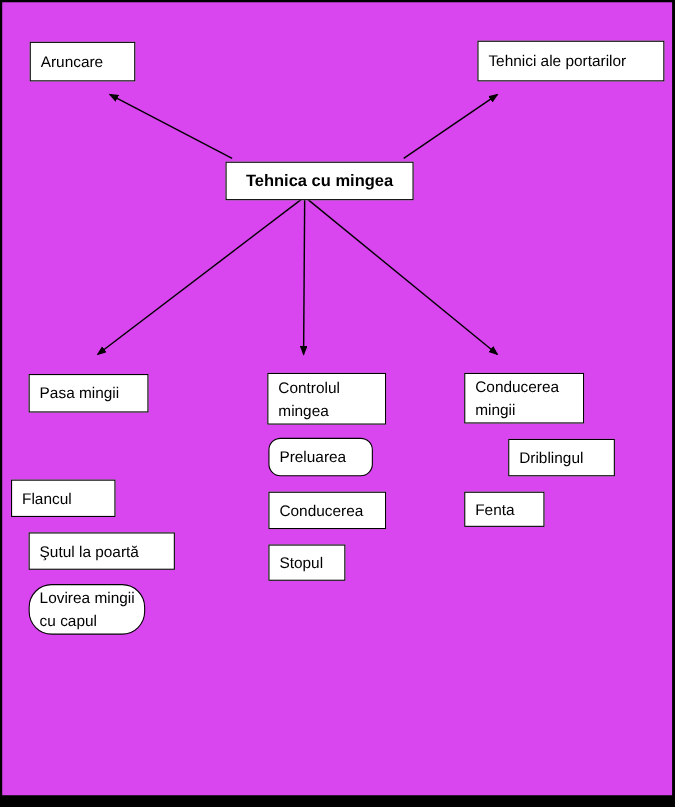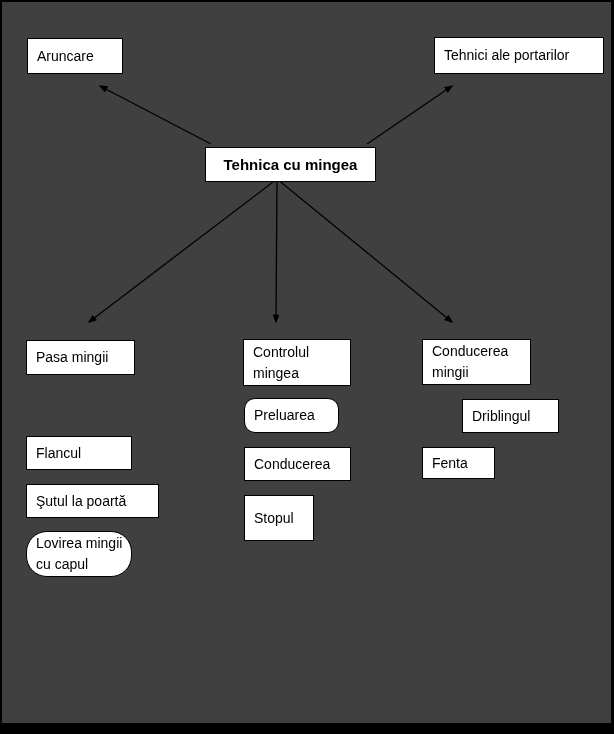--- a/index.html
+++ b/index.html
@@ -1,21 +1,21 @@
 <!DOCTYPE html>
 <html><head>
 <meta charset="utf-8">
 <style>
   html, body { margin: 0; padding: 0; background: #ffffff; }
   .canvas {
     position: relative;
     width: 614px;
     height: 734px;
     box-sizing: border-box;
-    background: #404040;
+    background: #d946ef;
     border-top: 2px solid #000;
     border-left: 2px solid #000;
     border-right: 3px solid #000;
     border-bottom: 11px solid #000;
     font-family: "Liberation Sans", "DejaVu Sans", sans-serif;
     color: #000000;
     overflow: hidden;
   }
   .edges {
     position: absolute;
@@ -40,27 +40,27 @@
     padding: 2px 4px;
     font-weight: bold;
     font-size: 15px;
   }
   
   #n-aruncare            { left: 25px;  top: 36px;  width: 96px;  height: 36px; }
   #n-tehnici-portarilor  { left: 432px; top: 35px;  width: 170px; height: 37px; }
   #n-tehnica-cu-mingea   { left: 203px; top: 145px; width: 171px; height: 35px; }
   #n-pasa-mingii         { left: 24px;  top: 338px; width: 109px; height: 35px; }
   #n-pasa                { left: 24px;  top: 386px; width: 73px;  height: 34px; }
-  #n-flancul             { left: 24px;  top: 434px; width: 106px;  height: 34px; }
+  #n-flancul             { left: 8px;  top: 434px; width: 95px;  height: 34px; }
   #n-sutul-la-poarta     { left: 24px;  top: 482px; width: 133px; height: 34px; }
   #n-lovirea-mingii      { left: 24px;  top: 529px; width: 106px; height: 46px; border-radius: 21px; }
   #n-controlul-mingii    { left: 241px; top: 337px; width: 108px; height: 47px; }
   #n-preluarea           { left: 242px; top: 396px; width: 95px;  height: 35px; border-radius: 11px; }
   #n-conducerea          { left: 242px; top: 445px; width: 107px; height: 34px; }
-  #n-stopul              { left: 242px; top: 493px; width: 70px;  height: 46px; }
+  #n-stopul              { left: 242px; top: 493px; width: 70px;  height: 33px; }
   #n-conducerea-mingii   { left: 420px; top: 337px; width: 109px; height: 46px; }
   #n-driblingul          { left: 420px; top: 397px; width: 97px;  height: 34px; margin-left: 40px; }
   #n-fenta               { left: 420px; top: 445px; width: 73px;  height: 32px; }
 </style>
 </head>
 <body>
 
 <div class="canvas">
 
   <svg class="edges" viewBox="0 0 614 734" width="614" height="734" xmlns="http://www.w3.org/2000/svg">

